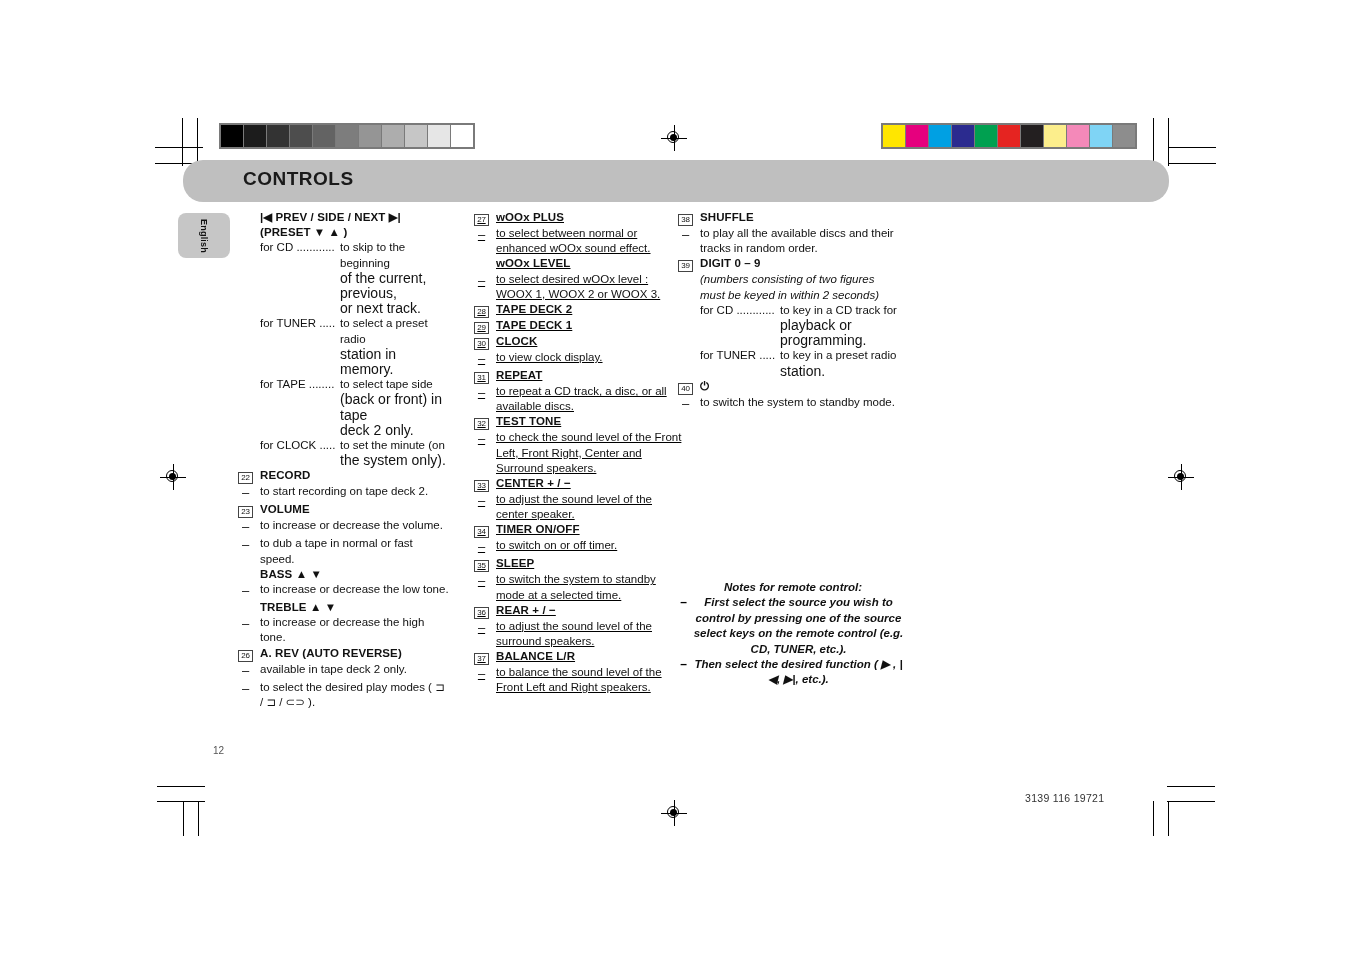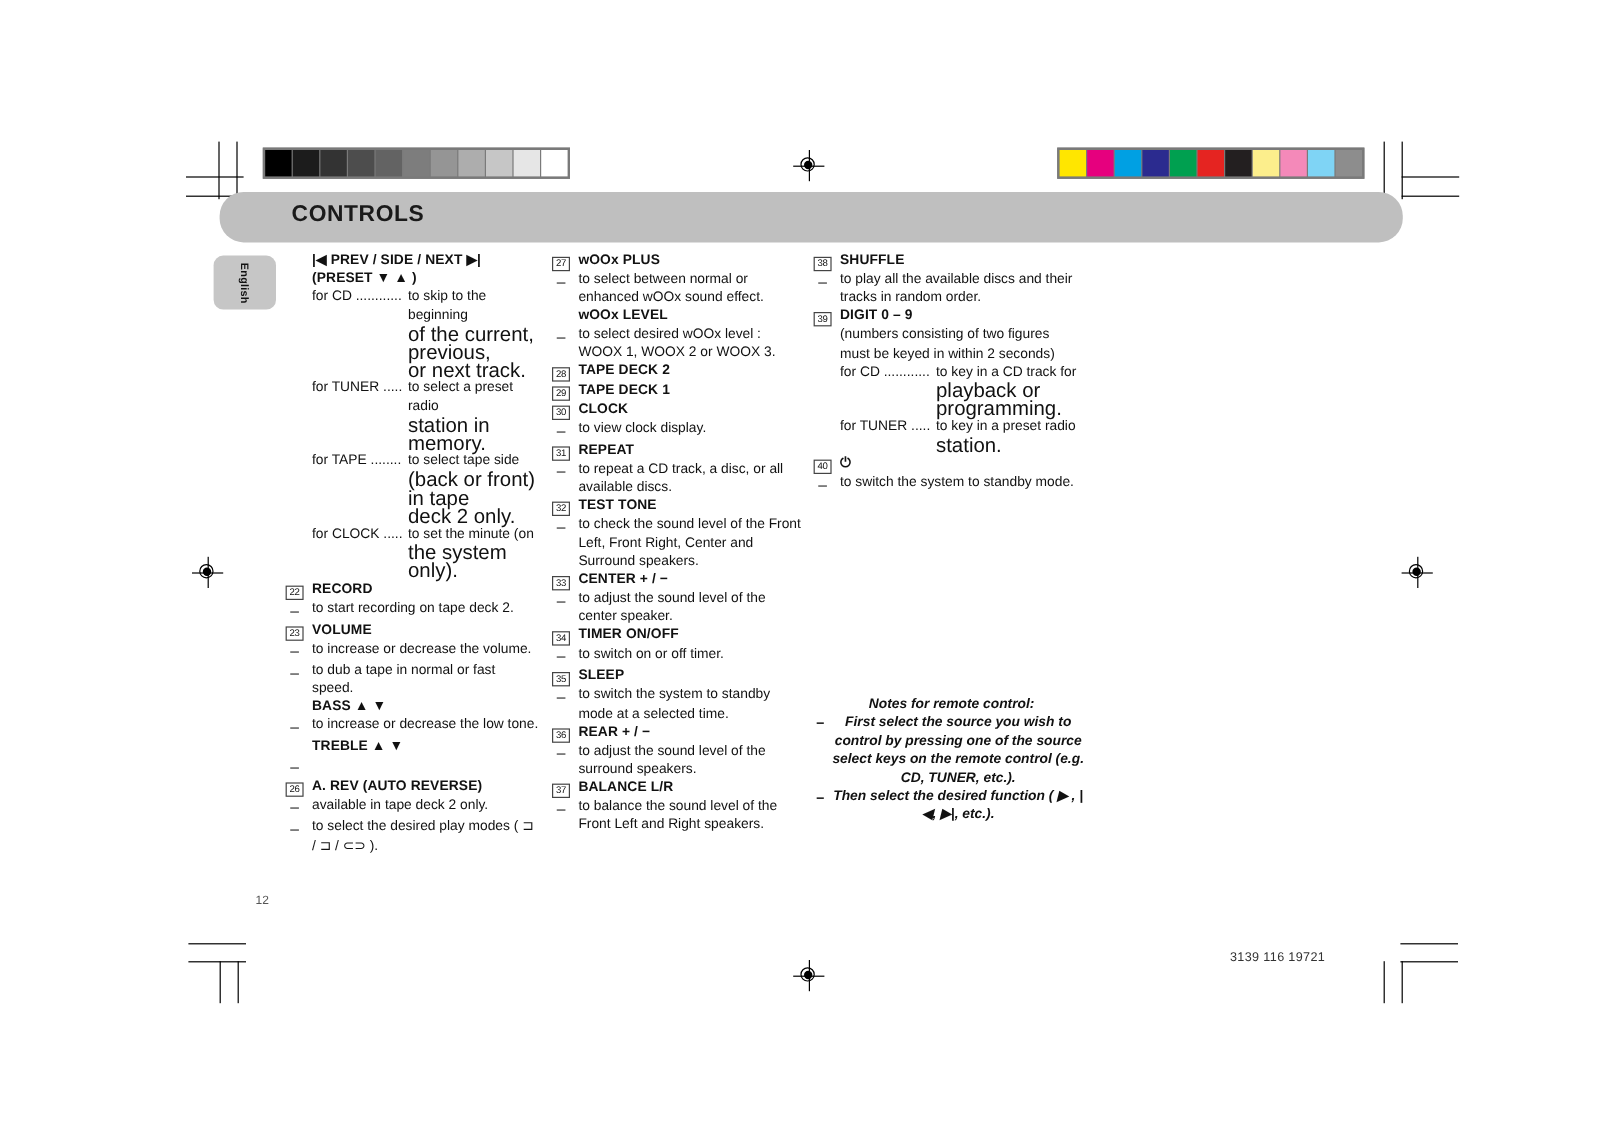--- a/index.html
+++ b/index.html
@@ -52,47 +52,47 @@
     position:absolute;left:50%;top:50%;
     transform:translate(-50%,-50%) rotate(90deg);
     font-size:9px;font-weight:bold;color:#111;white-space:nowrap;
     letter-spacing:.2px;
   }
 
   
   .cols{position:absolute;left:238px;top:210px;width:930px;}
   .col{position:absolute;top:0;}
   .col1{left:0px;width:212px;}
-  .col2{left:222px;width:212px;}
+  .col2{left:236px;width:212px;text-decoration:underline;}
   .col3{left:440px;width:220px;}
 
   .row{display:flex;align-items:flex-start;margin-bottom:0px;}
   .numbox{
     flex:0 0 auto;width:15px;height:12px;margin-top:4px;margin-right:7px;
     border:1px solid #444;box-sizing:border-box;
     font-size:8px;line-height:10px;text-align:center;color:#111;font-weight:normal;
     letter-spacing:-0.3px;
   }
   .dash{
     flex:0 0 auto;width:15px;margin-right:7px;color:#111;font-size:13px;
     line-height:18px;text-align:center;
   }
   .blank{flex:0 0 auto;width:15px;margin-right:7px;}
   .body{flex:1 1 auto;font-size:11.5px;line-height:15.2px;color:#111;}
   .bold{font-weight:bold;font-size:11.5px;line-height:15.2px;color:#111;letter-spacing:.1px;}
-  .ital{}
+  .ital{font-style:italic;}
 
   
   .defrow{display:flex;align-items:flex-start;}
   .deflabel{
     flex:0 0 auto;width:80px;font-size:11.5px;line-height:15.2px;color:#111;
     white-space:nowrap;overflow:hidden;
   }
   .defbody{flex:1 1 auto;font-size:11.5px;line-height:15.2px;color:#111;}
-  .cont{margin-left:80px;font-size:17px;line-height:15.2px;color:#111;}
+  .cont{margin-left:80px;font-size:14px;line-height:15.2px;color:#111;}
 
   .notes{position:absolute;left:440px;top:370px;width:230px;text-align:center;}
   .noteline{display:flex;align-items:flex-start;}
   .notedash{flex:0 0 auto;width:11px;font-size:12px;line-height:15.4px;font-weight:bold;}
   .notebody{flex:1 1 auto;font-size:11.5px;line-height:15.4px;font-weight:bold;font-style:italic;color:#111;}
 
   .pagenum{position:absolute;left:213px;top:745px;font-size:10px;color:#555;}
   .docnum{position:absolute;left:1025px;top:792px;font-size:10.5px;color:#333;letter-spacing:.3px;}
 </style>
 </head>
@@ -267,20 +267,23 @@
           </div>
         </div>
         <div class="row">
           <div class="blank"></div>
           <div class="body">
             <div class="bold">TREBLE ▲ ▼</div>
           </div>
         </div>
         <div class="row">
           <div class="dash">–</div>
+          <div class="body">
+            <div class="body">to increase or decrease the high tone.</div>
+          </div>
         </div>
         <div class="row">
           <div class="numbox">26</div>
           <div class="body">
             <div class="bold">A. REV (AUTO REVERSE)</div>
           </div>
         </div>
         <div class="row">
           <div class="dash">–</div>
           <div class="body">

